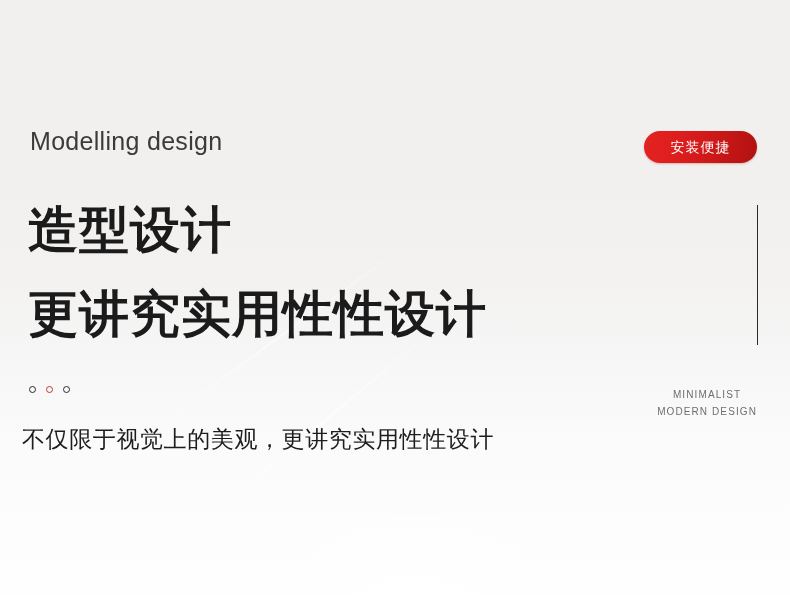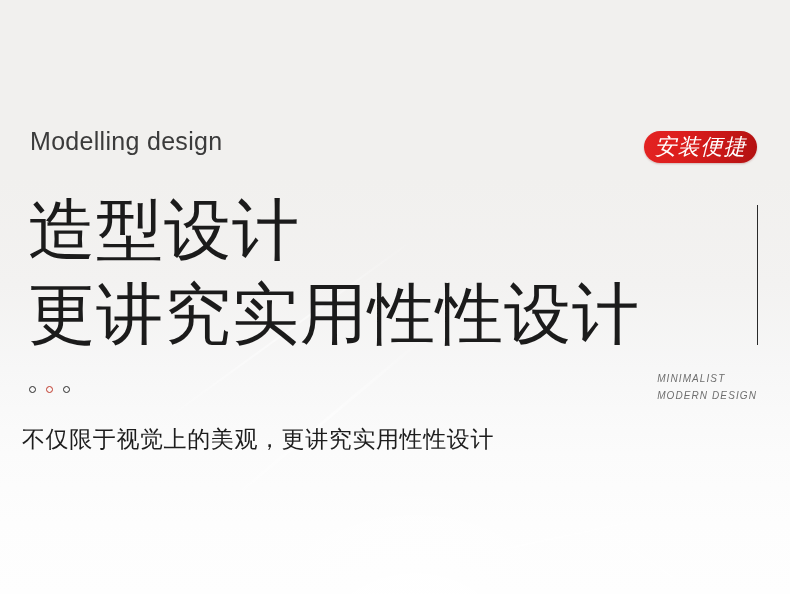--- a/index.html
+++ b/index.html
@@ -83,38 +83,37 @@
     height: 32px;
     border-radius: 16px;
     background: linear-gradient(100deg, #e32322 0%, #dd1e1d 32%, #c81717 68%, #b21111 100%);
     box-shadow: 0 1px 2px rgba(120, 10, 10, 0.25);
     display: flex;
     align-items: center;
     justify-content: center;
   }
   #badge-text {
     color: #ffffff;
-    font-size: 22px;
+    font-size: 14px;
     font-weight: 500;
     letter-spacing: 1px;
     line-height: 1;
     white-space: nowrap;
-    font-style: italic;
   }
 
   
   #headline {
     position: absolute;
     left: 28px;
     top: 188px;
     width: 640px;
   }
   .headline-line {
-    font-size: 67px;
-    font-weight: 400;
+    font-size: 50px;
+    font-weight: 700;
     line-height: 84px;
     letter-spacing: 1px;
     color: #1b1b1b;
     white-space: nowrap;
   }
 
   
   #dots {
     position: absolute;
     left: 29px;
@@ -151,23 +150,22 @@
     top: 205px;
     width: 1px;
     height: 140px;
     background: #2a2a2a;
   }
 
   
   #caption {
     position: absolute;
     right: 33px;
-    top: 370px;
-    text-align: left;
-    font-style: italic;
+    top: 386px;
+    text-align: center;
   }
   .caption-line {
     font-size: 10px;
     font-weight: 400;
     letter-spacing: 1.1px;
     line-height: 17px;
     color: #6e6e6e;
     white-space: nowrap;
   }
 </style>

